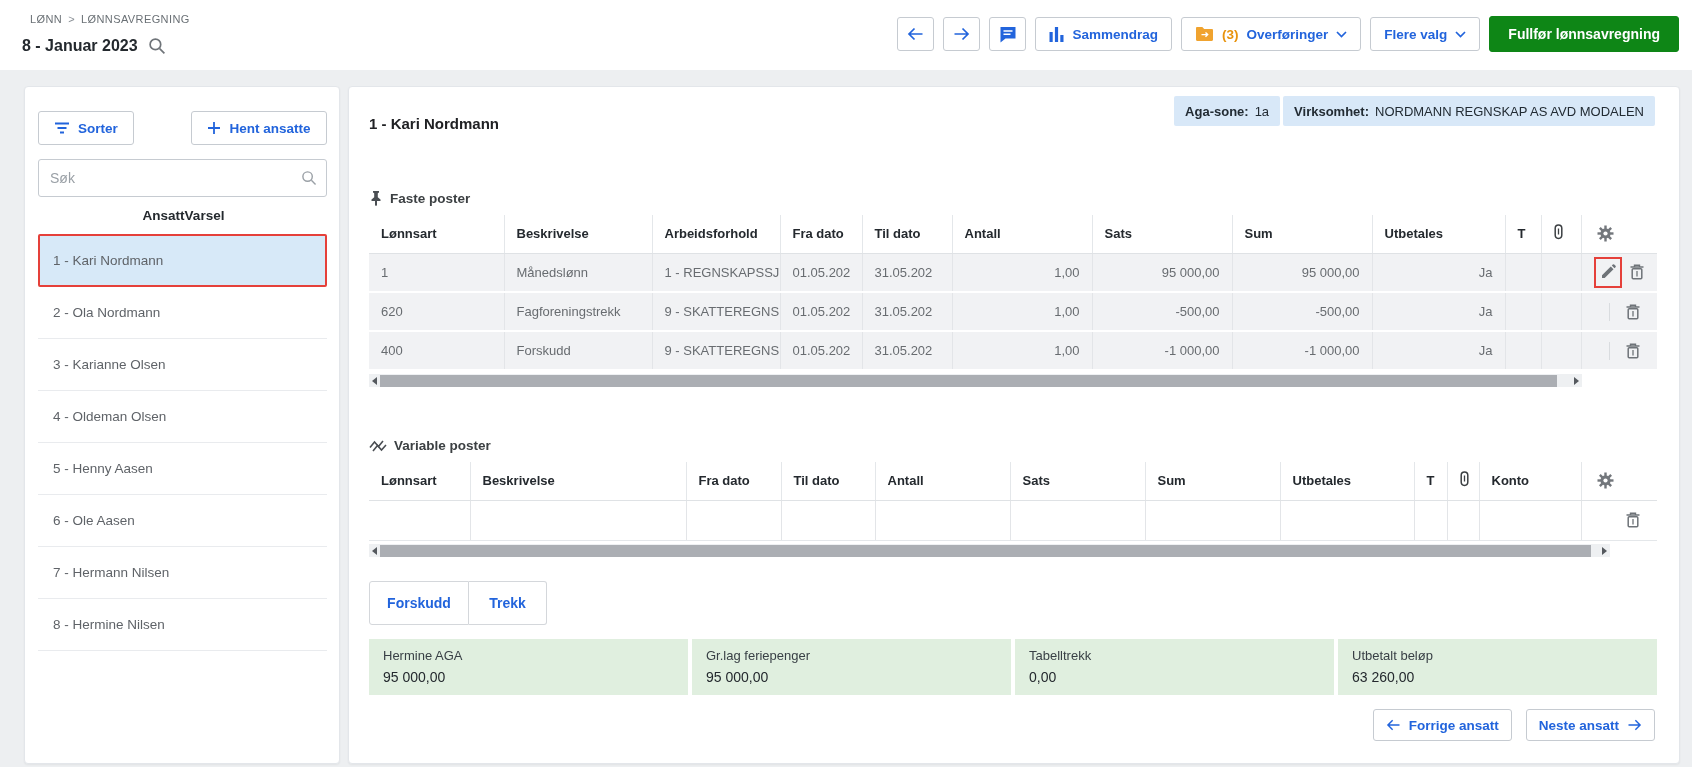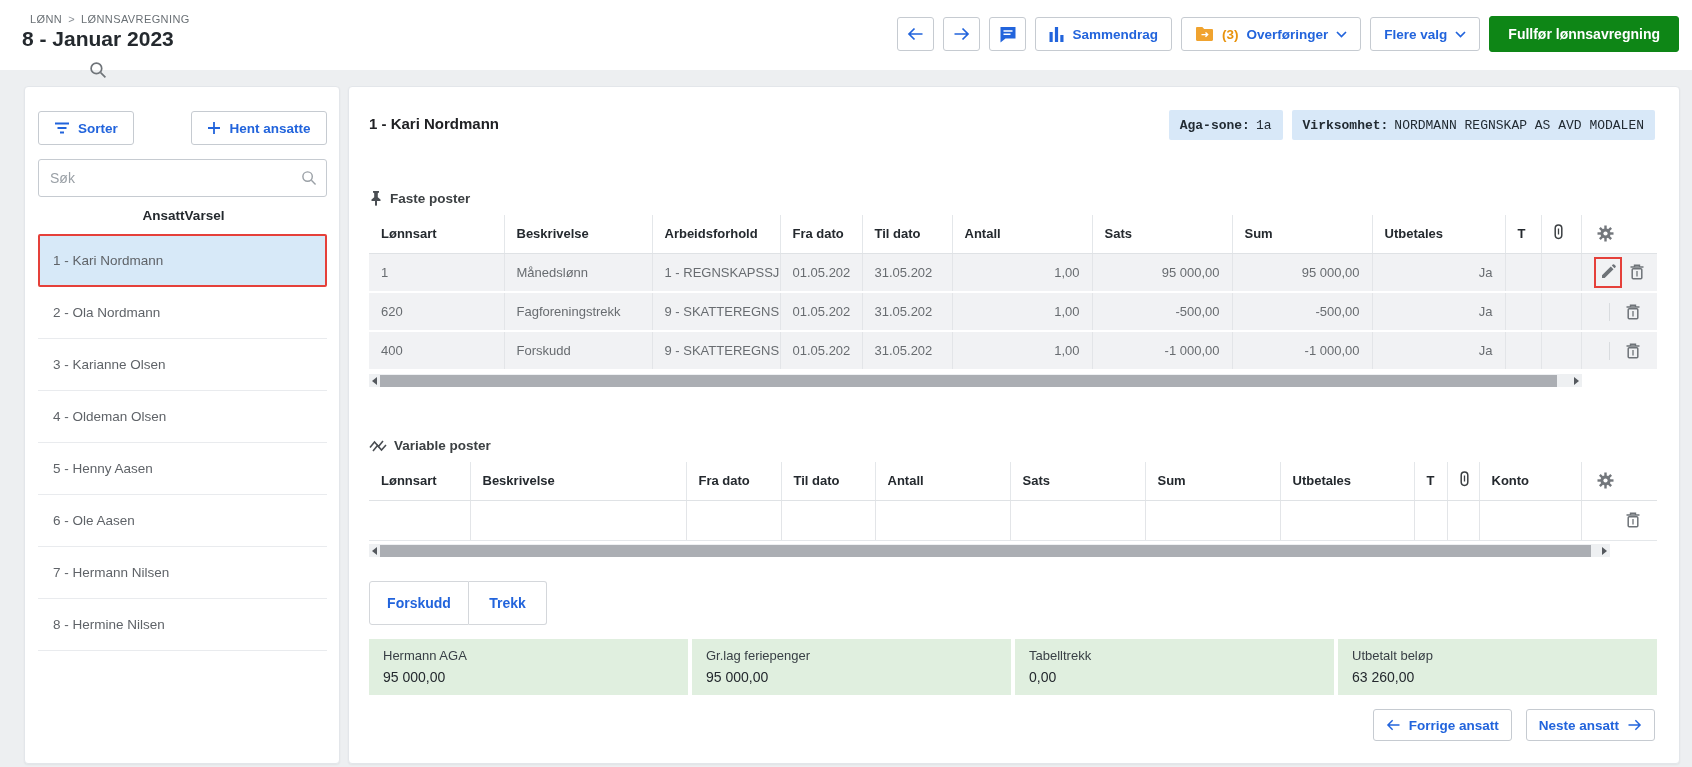--- a/index.html
+++ b/index.html
@@ -8,21 +8,21 @@
     background:#edeff1;
     font-family:"Liberation Sans", sans-serif;
     color:#24292e;
     overflow:hidden;
     position:relative;
   }
   
   .topbar { position:absolute; left:0; top:0; width:1692px; height:70px; background:#ffffff; }
   .breadcrumb { position:absolute; left:22px; top:13px; font-size:11px; letter-spacing:.4px; color:#6a7075; display:flex; gap:6px; align-items:center;padding-left:8px; }
   .breadcrumb .sep { color:#8a9096; }
-  .page-title { position:absolute; left:22px; top:27px; font-size:21px; font-weight:700; color:#24292e; display:flex; align-items:center; gap:10px;flex-direction:column; }
+  .page-title { position:absolute; left:22px; top:37px; font-size:16px; font-weight:700; color:#24292e; display:flex; align-items:center; gap:10px; }
   .topbar-buttons { position:absolute; right:13px; top:16px; display:flex; gap:9px; align-items:center; }
   .btn {
     display:inline-flex; align-items:center; justify-content:center; gap:8px;
     height:34px; padding:2px 13px; background:#fff; border:1px solid #c6cbd1;
     border-radius:3px; color:#2264dc; font-size:13.5px; font-weight:700;
     font-family:"Liberation Sans", sans-serif; cursor:pointer; white-space:nowrap;
   }
   .btn.icon-only { width:37px; padding:0; }
   .btn-green { background:#0e8616; border-color:#0e8616; color:#fff; height:36px; font-size:14px; padding:0 18px; }
   .count { color:#e8930c; font-weight:700; }
@@ -40,21 +40,21 @@
     padding:0 34px 0 11px; font-size:14px; color:#333; font-family:"Liberation Sans", sans-serif;
   }
   .search-wrap input::placeholder { color:#9aa0a6; }
   .search-wrap .in-icon { position:absolute; right:10px; top:11px; }
   .list-head { position:absolute; top:121px; left:28px; right:25px; display:flex; justify-content:center; font-size:13.5px; font-weight:700; color:#24292e; }
   .emp-list { position:absolute; top:147px; left:13px; right:12px; }
   .emp-row { height:52px; display:flex; align-items:center; padding-left:15px; font-size:13.5px; color:#5f6368; border-bottom:1px solid #e9ebee; cursor:pointer; background:#fff; }
   .emp-row.selected { background:#d7e9f8; border:2px solid #e5403a; border-radius:2px; height:53px; padding-left:13px; }
   
   .emp-title { position:absolute; left:20px; top:28px; font-size:15px; font-weight:700; color:#202124; }
-  .badges { position:absolute; right:24px; top:23px; display:flex; gap:9px;font-family:Liberation Mono, monospace; }
+  .badges { position:absolute; right:24px; top:9px; display:flex; gap:3px; }
   .badge { background:#d8e8f8; height:30px; display:flex; align-items:center; padding:0 11px; font-size:13px; color:#222b33; border-radius:2px; white-space:nowrap; }
   .badge b { font-weight:700; margin-right:6px; }
   .section-label { position:absolute; left:20px; display:flex; align-items:center; gap:7px; font-size:13.5px; font-weight:700; color:#3c4043; }
   #faste-label { top:103px; }
   #variable-label { top:351px; }
   table.grid { position:absolute; left:20px; width:1288px; border-collapse:collapse; table-layout:fixed; font-size:13px; }
   #faste-table { top:128px; }
   #variable-table { top:375px; }
   table.grid th {
     height:38px; font-weight:700; color:#24292e; background:#fff; text-align:left;
@@ -527,21 +527,21 @@
     <button class="add-btn" id="btn-forskudd">
         <span>Forskudd</span>
       </button>
     <button class="add-btn" id="btn-trekk">
         <span>Trekk</span>
       </button>
   </div>
 
   <div class="summary">
     <div class="sum-box">
-      <div class="sum-label">Hermann AGA</div>
+      <div class="sum-label">Hermine AGA</div>
       <div class="sum-value">95 000,00</div>
     </div>
     <div class="sum-box">
       <div class="sum-label">Gr.lag feriepenger</div>
       <div class="sum-value">95 000,00</div>
     </div>
     <div class="sum-box">
       <div class="sum-label">Tabelltrekk</div>
       <div class="sum-value">0,00</div>
     </div>

